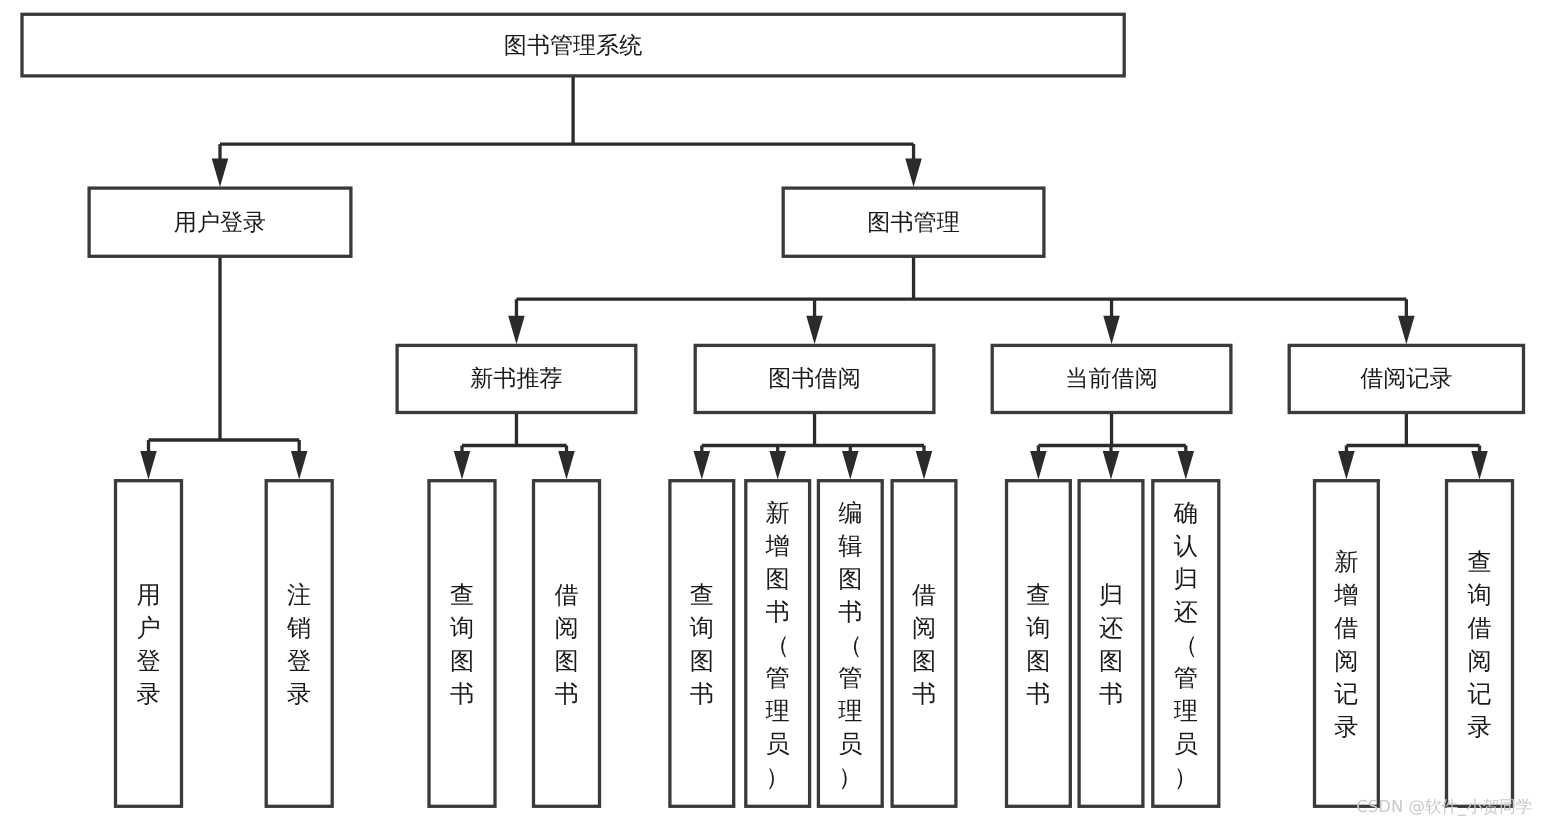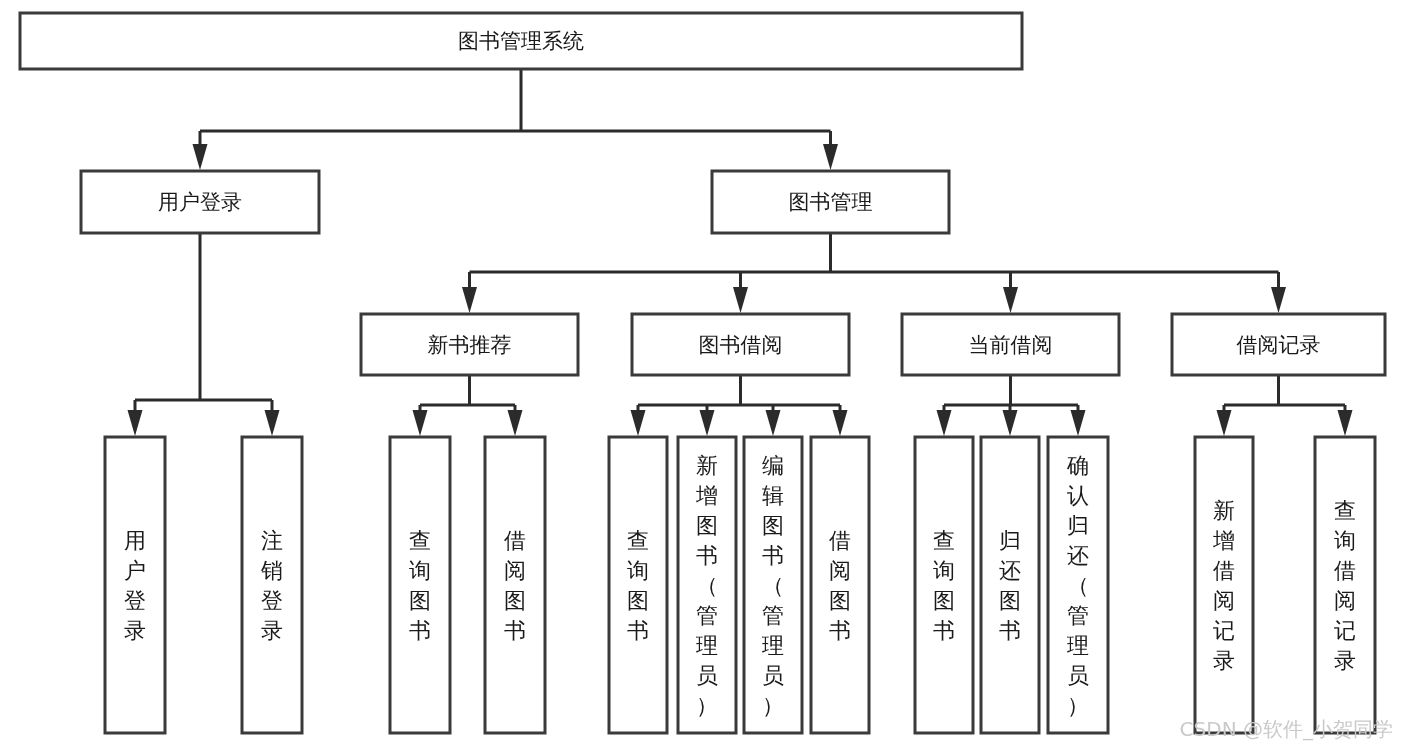--- a/index.html
+++ b/index.html
@@ -51,21 +51,21 @@
   }
   .arrow-head {
     fill: #2b2b2b;
     stroke: none;
   }
   .watermark {
     position: absolute;
     right: 12px;
     bottom: 4px;
     color: #c9c9c9;
-    font-size: 20px;
+    font-size: 15px;
     font-family: "DejaVu Sans", "Liberation Sans", sans-serif;
     white-space: nowrap;
     user-select: none;
     pointer-events: none;
   }
 </style>
 </head>
 <body>
 
 <div id="diagram-root">

